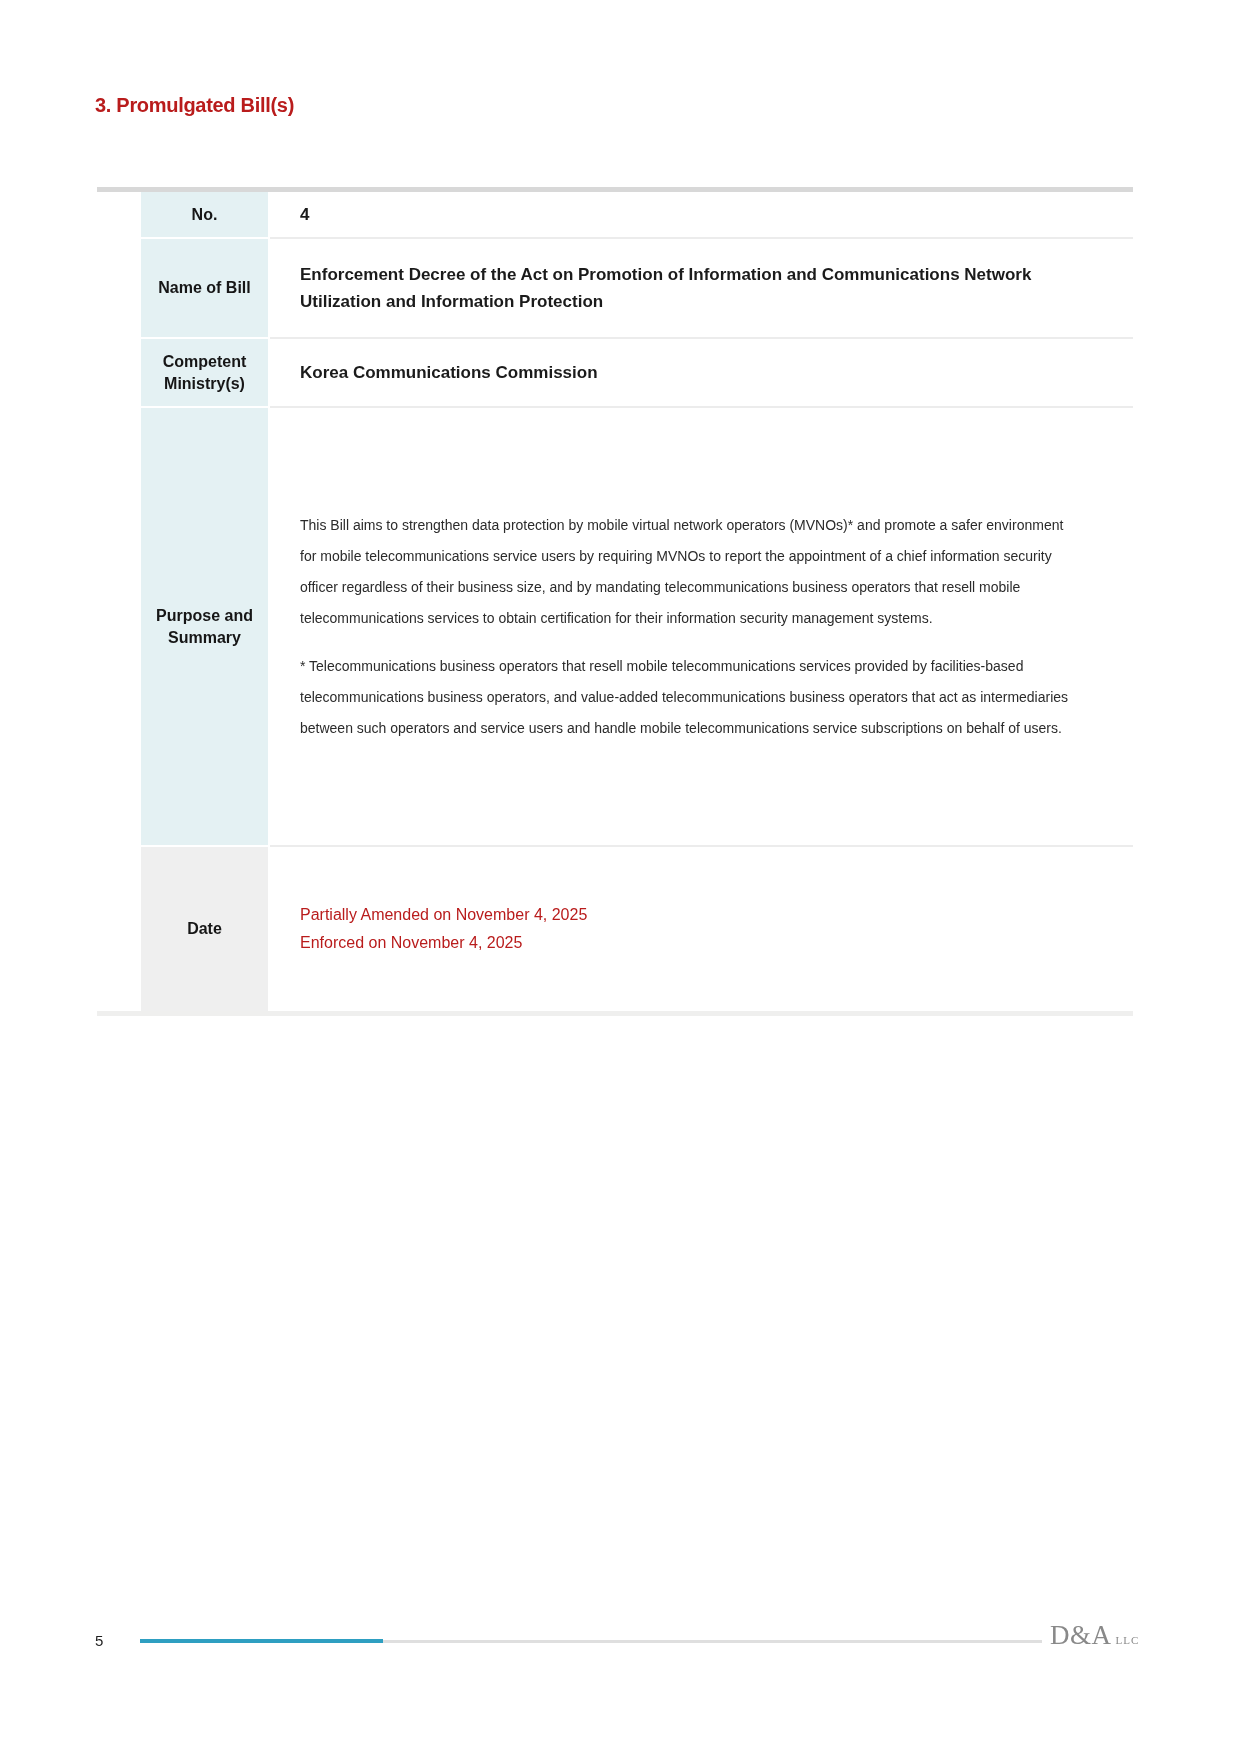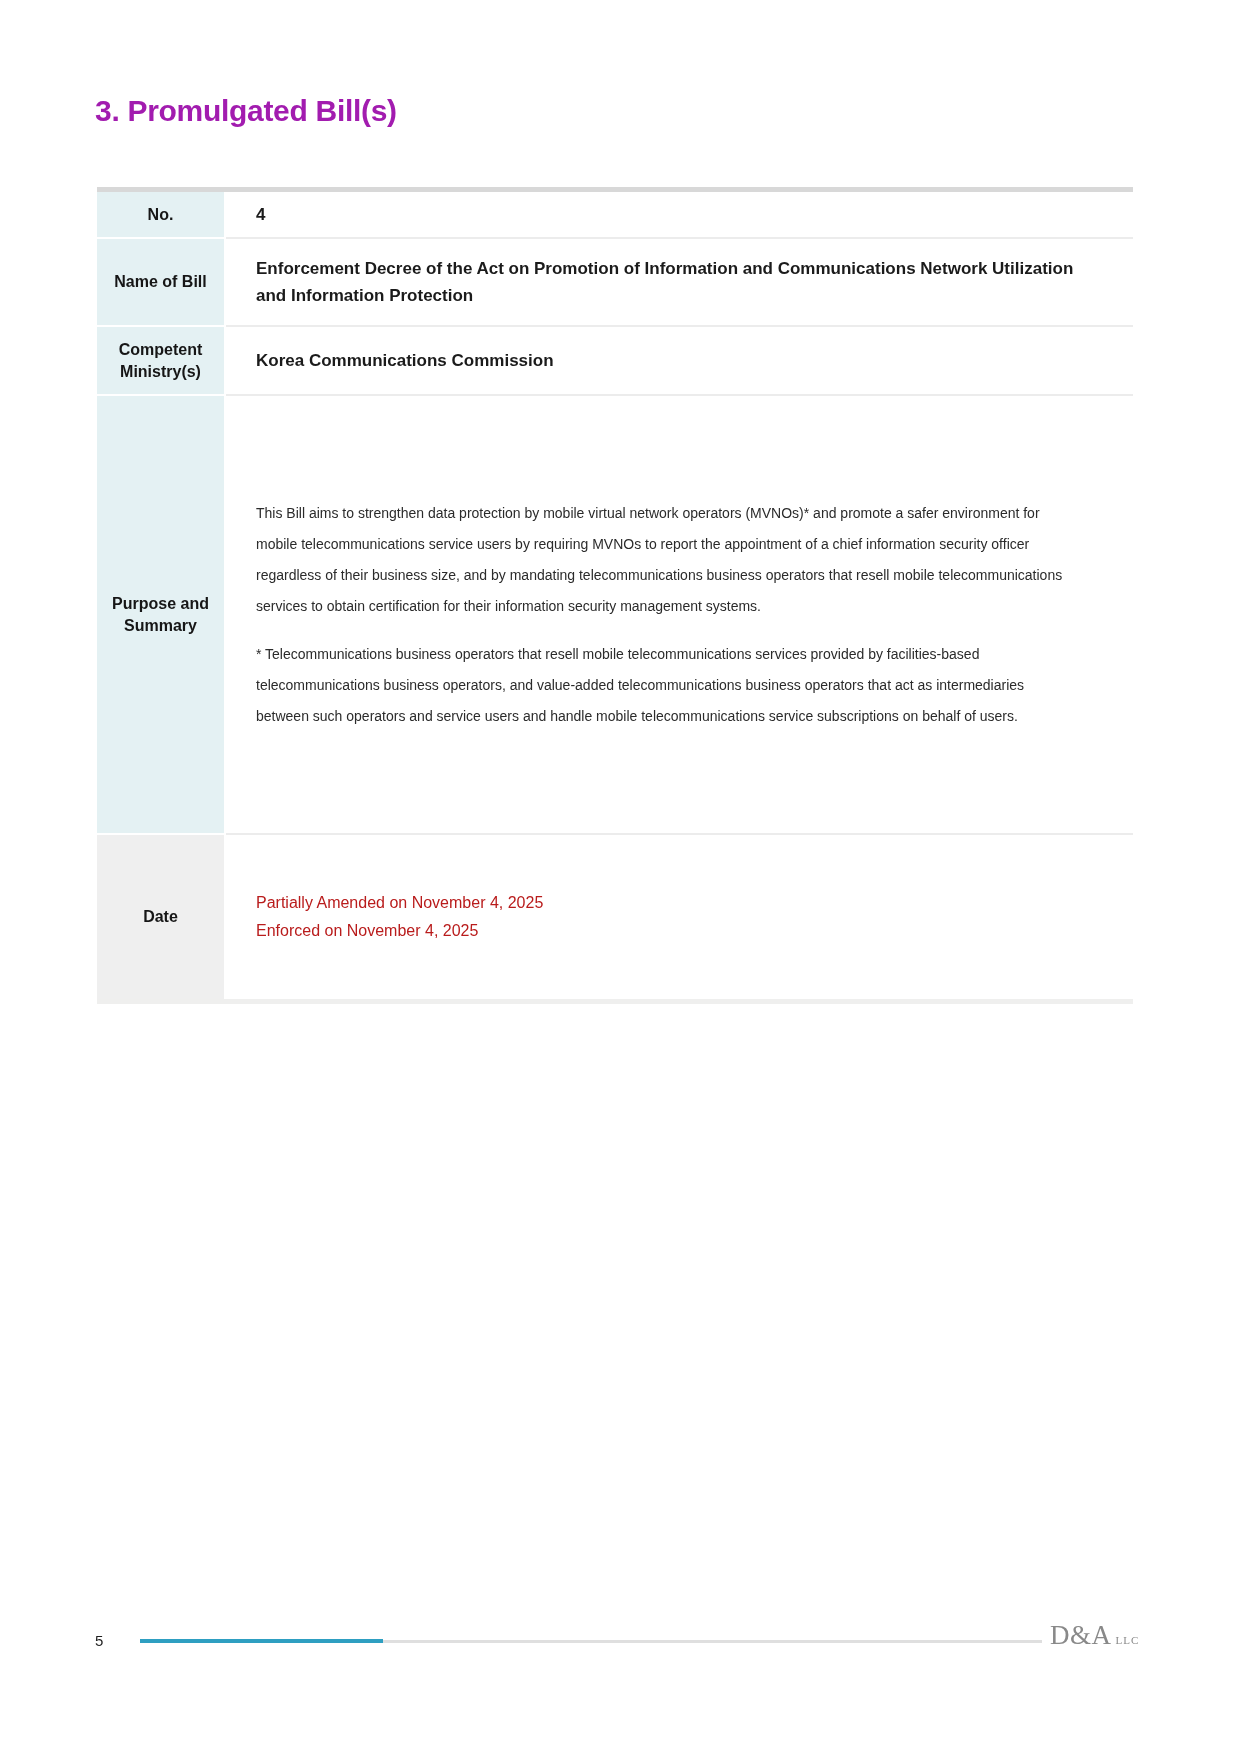--- a/index.html
+++ b/index.html
@@ -34,24 +34,24 @@
       #a5c9d9 71%,
       #c4d9e4 80%,
       #e2ebf1 89%,
       #ffffff 100%);
   }
 
   .page-title {
     position: absolute;
     left: 95px;
     top: 94px;
-    font-size: 30px;
+    font-size: 20px;
     font-weight: bold;
     letter-spacing: -0.3px;
-    color: #a21caf;
+    color: #b91c1c;
   }
 
   
   .bill-table {
     position: absolute;
     left: 97px;
     top: 187px;
     width: 1036px;
     border-top: 5px solid #d8d8d8;
     border-bottom: 5px solid #efefee;
@@ -65,36 +65,37 @@
     display: flex;
     align-items: center;
     justify-content: center;
     text-align: center;
     font-size: 16px;
     font-weight: bold;
     color: #161616;
     line-height: 22px;
     padding: 4px 10px;
     border-right: 2px solid #ffffff;
+    margin-left: 44px;
   }
   .t-row:not(:last-child) .t-label { border-bottom: 2px solid #ffffff; }
   .t-content {
     flex: 1;
     background: #ffffff;
     display: flex;
     flex-direction: column;
     justify-content: center;
     padding-left: 30px;
     padding-right: 55px;
     color: #1f1f1f;
   }
   .t-row:not(:last-child) .t-content { border-bottom: 2px solid #ececec; }
 
   .row-no       { height: 47px; }
-  .row-name     { height: 88px; }
+  .row-name     { height: 100px; }
   .row-ministry { height: 69px; }
   .row-purpose  { height: 439px; }
   .row-date     { height: 164px; }
 
   .row-date .t-label { background: #efefef; }
 
   .value-strong {
     font-size: 17px;
     font-weight: bold;
     line-height: 27px;

